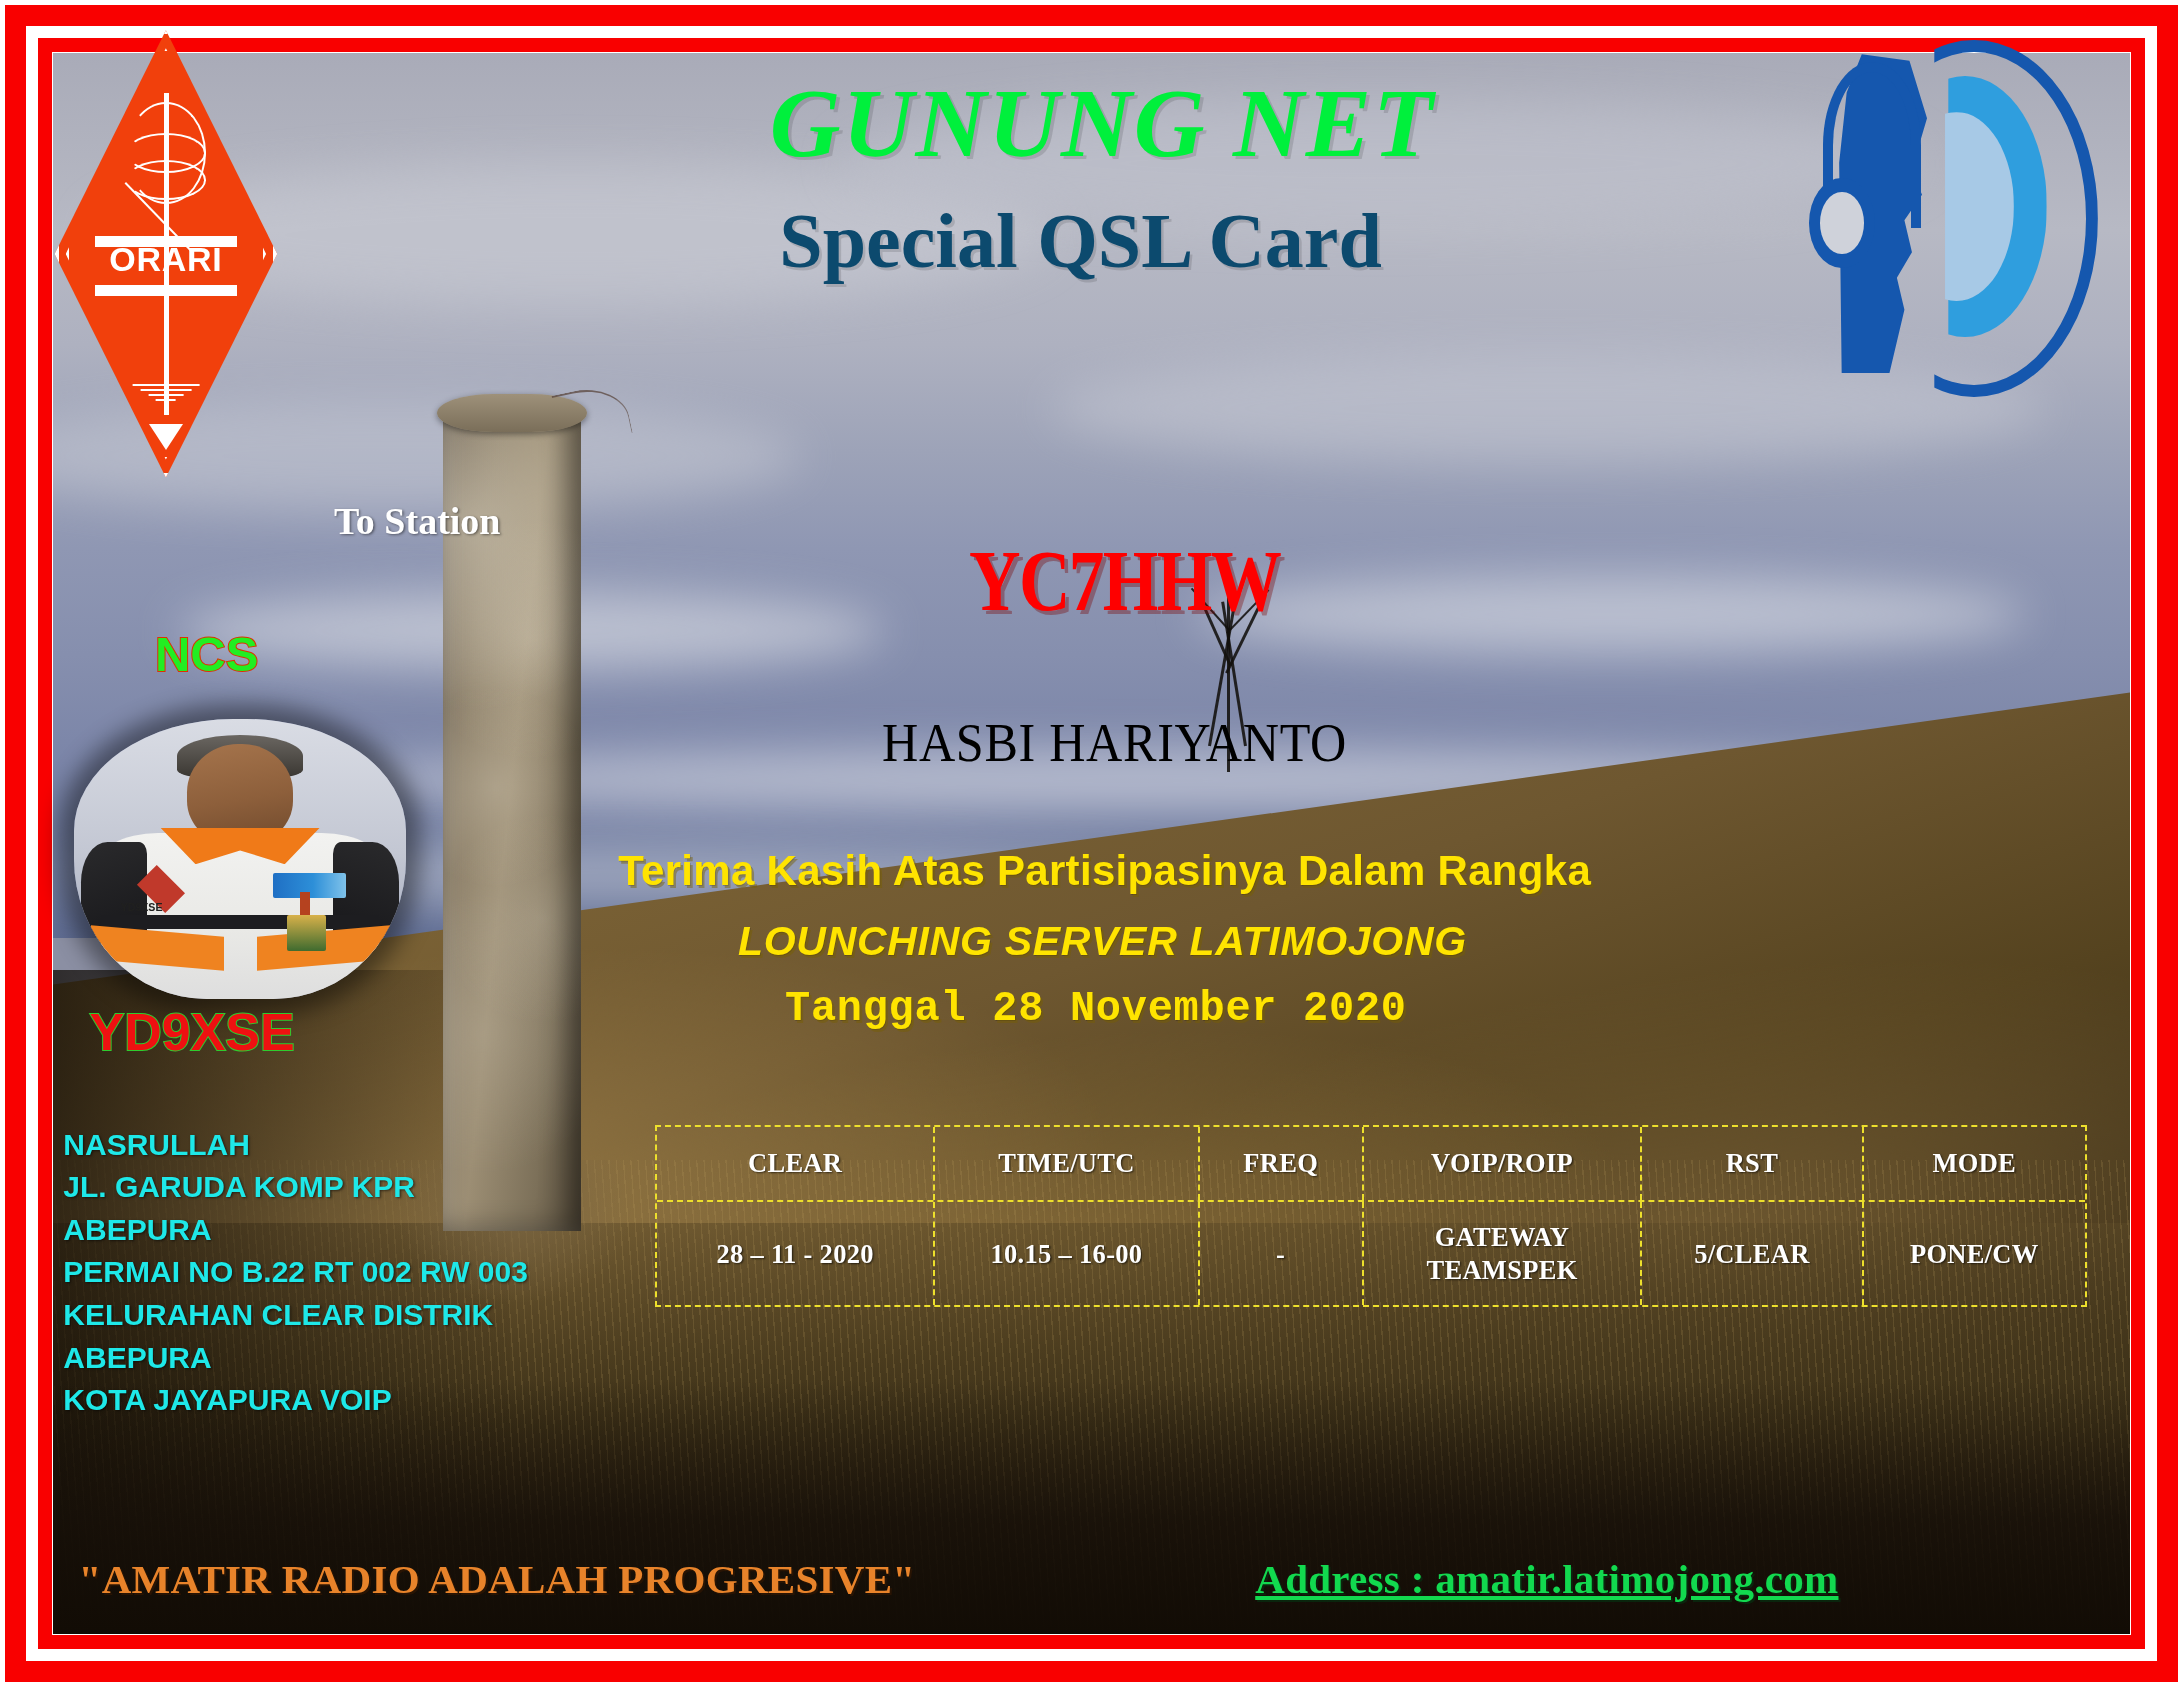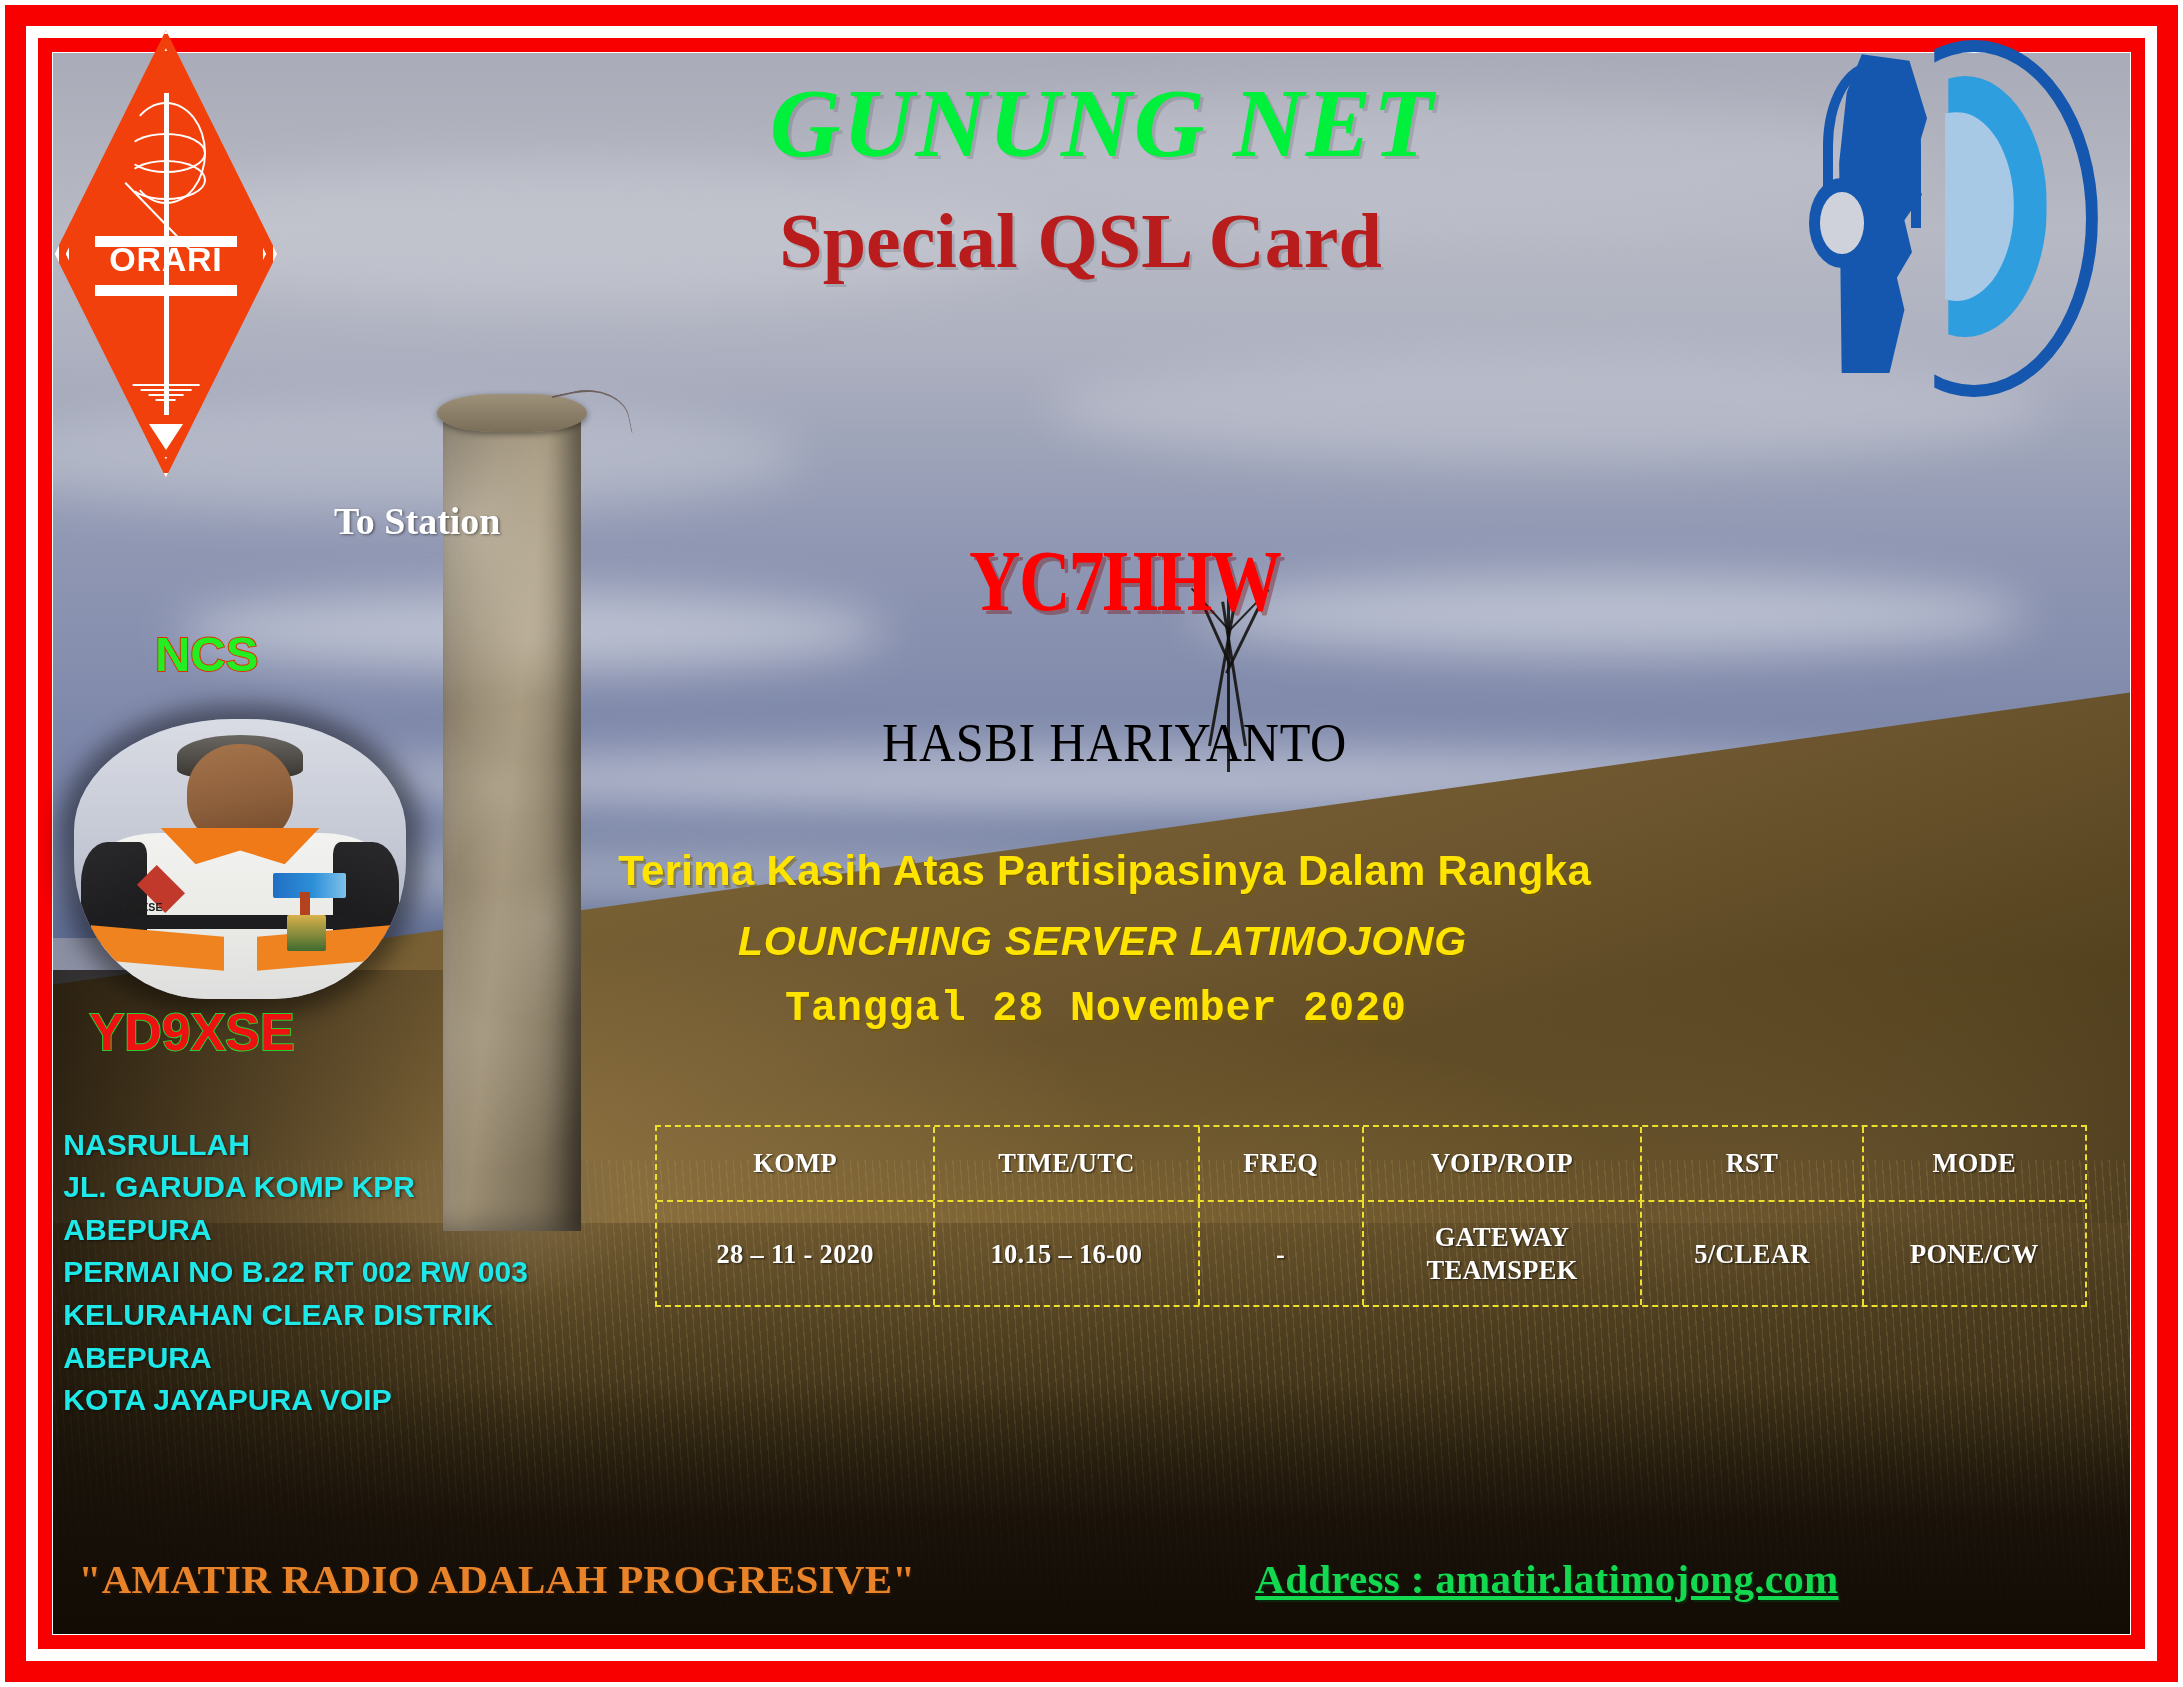--- a/index.html
+++ b/index.html
@@ -93,21 +93,21 @@
   .tree{position:absolute;left:56.5%;top:45.5%;width:0;height:0;}
   .tw{position:absolute;background:rgba(18,16,12,.88);transform-origin:bottom center;}
 
   
   .t{position:absolute;white-space:nowrap;}
 
   #title-main{left:50.5%;top:4.0%;transform:translateX(-50%);
      font-size:98px;font-weight:bold;font-style:italic;color:#00f03c;
      letter-spacing:2px;text-shadow:3.3px 3.3px 0 rgba(0,0,0,.12);}
   #title-sub{left:49.5%;top:11.6%;transform:translateX(-50%);
-     font-size:78px;font-weight:bold;color:#b91c1c;
+     font-size:78px;font-weight:bold;color:#0c4a6e;
      text-shadow:2.6px 2.6px 0 rgba(0,0,0,.12);}
 
   #to-station{left:15.3%;top:29.6%;font-size:38px;font-weight:bold;color:#ffffff;
      text-shadow:1.3px 1.3px 2.6px rgba(0,0,0,.45);}
 
   #callsign{left:44.4%;top:31.4%;font-size:87px;font-weight:bold;color:#fe0000;
      font-family:"Liberation Serif",serif;letter-spacing:-2px;
      transform:scaleX(.82);transform-origin:left top;
      text-shadow:4.6px 4px 0 rgba(120,0,0,.35);}
   #opname{left:40.4%;top:42.2%;font-size:54px;color:#000000;
@@ -355,21 +355,21 @@
     <div>JL. GARUDA KOMP KPR</div>
     <div>ABEPURA</div>
     <div>PERMAI NO B.22 RT 002 RW 003</div>
     <div>KELURAHAN CLEAR DISTRIK</div>
     <div>ABEPURA</div>
     <div>KOTA JAYAPURA VOIP</div>
   </div>
 
   <div id="log-table">
     <div class="row head">
-      <div class="cell col0">KOMP</div>
+      <div class="cell col0">CLEAR</div>
       <div class="cell col1">TIME/UTC</div>
       <div class="cell col2">FREQ</div>
       <div class="cell col3">VOIP/ROIP</div>
       <div class="cell col4">RST</div>
       <div class="cell col5">MODE</div>
     </div>
     <div class="row body">
       <div class="cell col0">28 – 11 - 2020</div>
       <div class="cell col1">10.15 – 16-00</div>
       <div class="cell col2">-</div>

